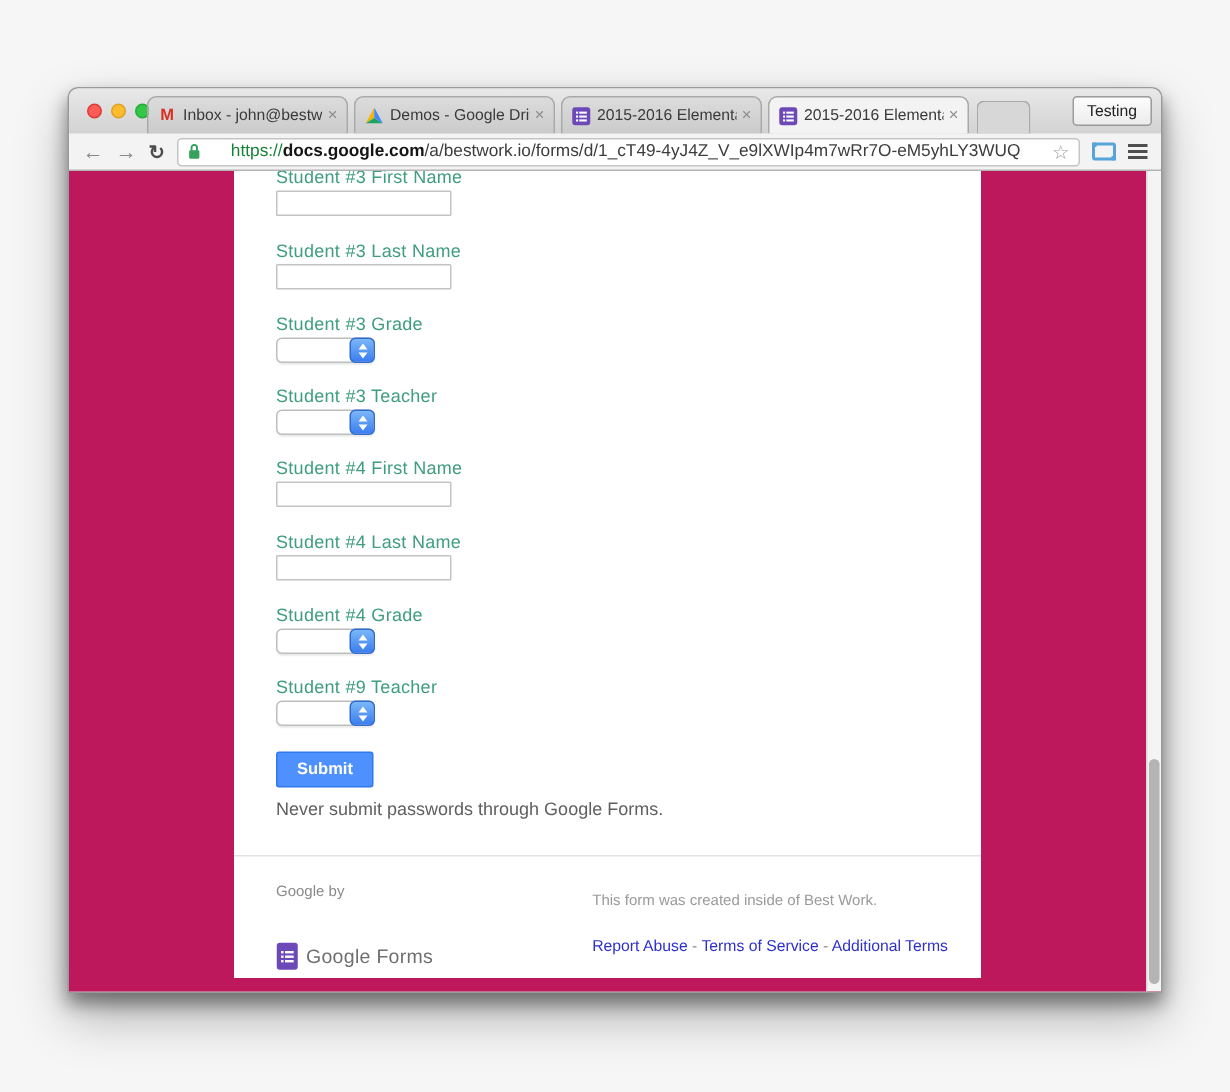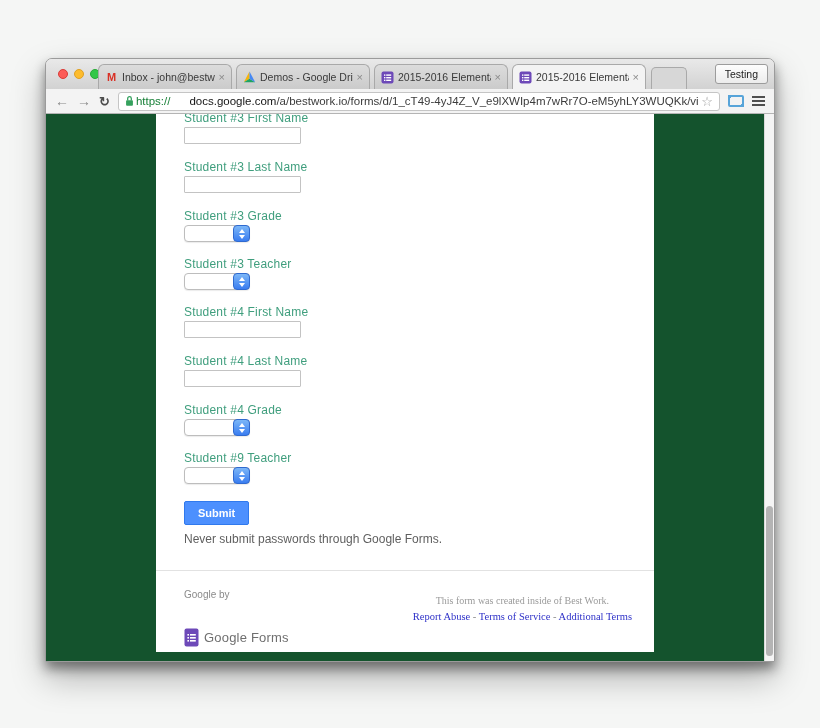--- a/index.html
+++ b/index.html
@@ -68,45 +68,45 @@
     height: 25px; background: #f3f3f3;
     border-bottom: 1px solid #b4b4b4;
     display: flex; align-items: center; gap: 8px;
     padding: 0 9px;
   }
   .nav-glyph { font-size: 14px; color: #8a8a8a; line-height: 1; }
   .reload-glyph { font-size: 13px; color: #4c4c4c; font-weight: bold; }
   .urlfield {
     flex: 1; height: 19px;
     background: #fff; border: 1px solid #c5c5c5; border-radius: 3px;
-    display: flex; align-items: center; gap: 2px;
+    display: flex; align-items: center; gap: 20px;
     padding: 0 6px; font-size: 11.5px;
     overflow: hidden; white-space: nowrap;
   }
   .urltext { display: flex; overflow: hidden; white-space: nowrap; flex: 1; }
   .scheme { color: #188038; }
-  .host   { color: #141414; font-weight: normal; padding-left: 19px; }
+  .host   { color: #141414; font-weight: bold; }
   .path   { color: #3c3c3c; }
   .star { font-size: 13px; color: #a0a0a0; flex: 0 0 auto; }
   .ext-icon {
     position: relative; width: 16px; height: 12px;
     border: 2px solid #57a4d9; border-radius: 2px; flex: 0 0 auto;
   }
   .ext-icon::before, .ext-icon::after {
     content: ""; position: absolute; width: 3px; height: 3px; background: #57a4d9;
   }
   .ext-icon::before { left: -2px; top: -2px; }
   .ext-icon::after  { right: -2px; bottom: -2px; }
   .menu-icon { display: flex; flex-direction: column; gap: 2px; flex: 0 0 auto; }
   .menu-icon i { display: block; width: 13px; height: 2px; background: #4f4f4f; }
 
   
   .viewport {
     position: relative; height: 547px;
-    background: #14532d; overflow: hidden;
+    background: #be185d; overflow: hidden;
   }
   .card {
     position: absolute; left: 110px; top: -2px;
     width: 498px; height: 540px;
     background: #fff;
   }
 
   
   .form-area { padding: 0 0 0 28px; }
   .f-label {
@@ -144,23 +144,23 @@
 
   
   .divider { position: absolute; left: 0; right: 0; top: 458px; border-top: 1px solid #e2e2e2; }
   .footer {
     position: absolute; left: 28px; right: 22px; top: 477px;
     display: flex; justify-content: space-between;
   }
   .powered { font-size: 10px; color: #8a8a8a; margin-bottom: 3px; }
   .logo-row { display: flex; align-items: center; gap: 5px; margin-top: 28px; }
   .logo-text { font-size: 13px; color: #6f6f6f; letter-spacing: .2px; }
-  .foot-right { text-align: center; margin-top: 6px; font-family: Liberation Serif, serif; }
+  .foot-right { text-align: left; margin-top: 6px; }
   .created { font-size: 10px; color: #9a9a9a; }
-  .links { margin-top: 5px; font-size: 10.5px; }
+  .links { margin-top: 19px; font-size: 10.5px; }
   .links a { color: #2e31c8; text-decoration: none; }
   .links .sep { color: #8a8a8a; }
 
   
   .scroll-track {
     position: absolute; right: 0; top: 0;
     width: 10px; height: 547px;
     background: #f4f4f4; border-left: 1px solid #dadada;
   }
   .scroll-thumb {

